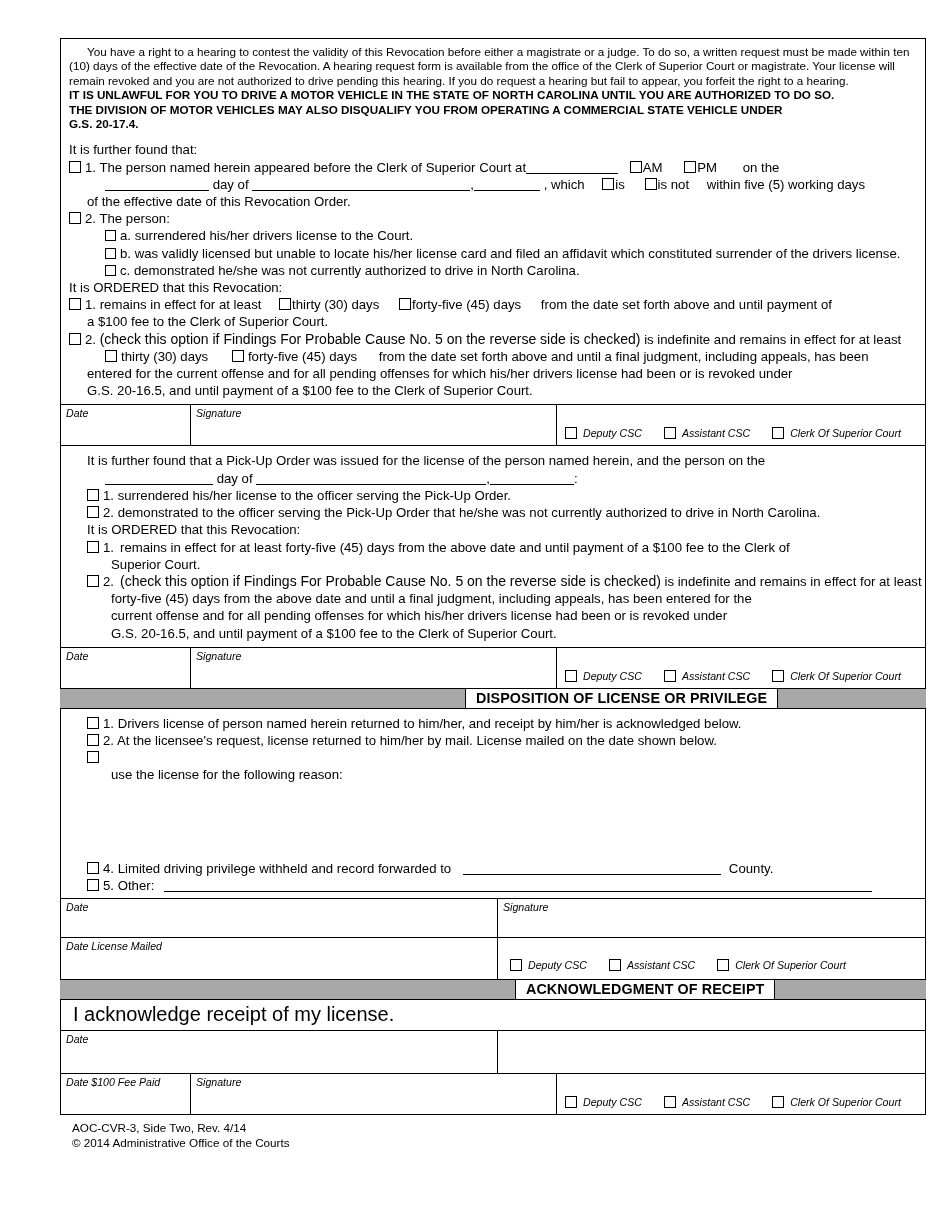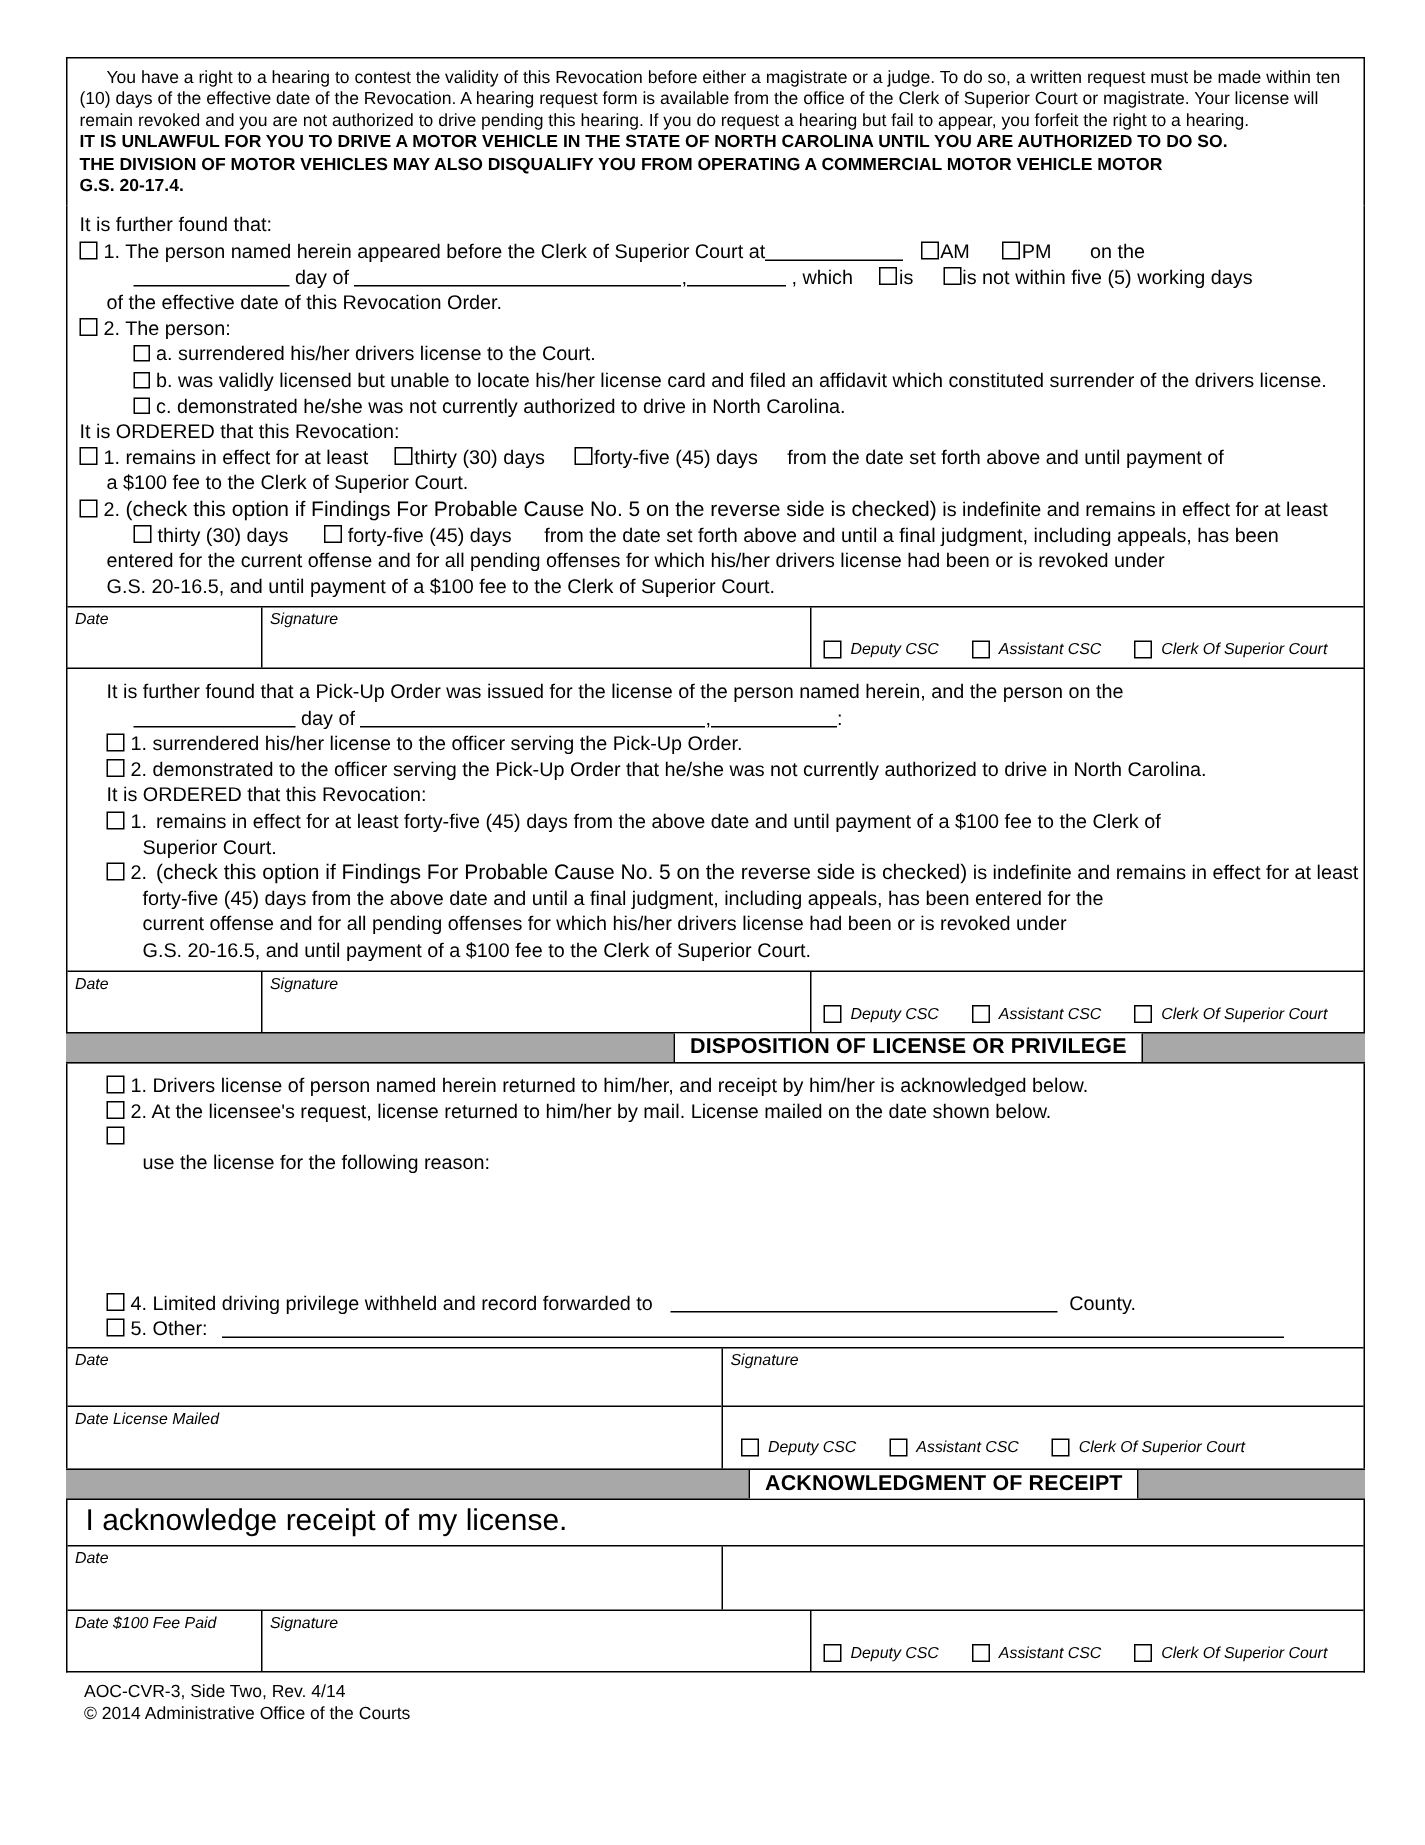--- a/index.html
+++ b/index.html
@@ -4,21 +4,21 @@
 <style>
   html,body{margin:0;padding:0;background:#fff;}
   body{
     width:950px;height:1230px;
     font-family:"Liberation Sans", sans-serif;
     color:#000;
     -webkit-font-smoothing:antialiased;
   }
   .page{
     position:absolute;
-    left:44px; top:38px;
+    left:60px; top:38px;
     width:866px;
   }
   
   .box{ border:1.5px solid #000; border-bottom:none; }
   .box.last{ border-bottom:1.5px solid #000; }
   .hr{ border-top:1.5px solid #000; }
 
   
   .intro{
     padding:6px 8px 6px 8px;
@@ -139,21 +139,21 @@
 </style>
 </head>
 <body>
 
 <div class="page">
 
   <div class="box">
     <div class="intro">
       <p class="indent">You have a right to a hearing to contest the validity of this Revocation before either a magistrate or a judge. To do so, a written request must be made within ten (10) days of the effective date of the Revocation. A hearing request form is available from the office of the Clerk of Superior Court or magistrate. Your license will remain revoked and you are not authorized to drive pending this hearing. If you do request a hearing but fail to appear, you forfeit the right to a hearing.</p>
       <p class="bold">IT IS UNLAWFUL FOR YOU TO DRIVE A MOTOR VEHICLE IN THE STATE OF NORTH CAROLINA UNTIL YOU ARE AUTHORIZED TO DO SO.</p>
-      <p class="bold">THE DIVISION OF MOTOR VEHICLES MAY ALSO DISQUALIFY YOU FROM OPERATING A COMMERCIAL MOTOR VEHICLE MOTOR</p>
+      <p class="bold">THE DIVISION OF MOTOR VEHICLES MAY ALSO DISQUALIFY YOU FROM OPERATING A COMMERCIAL STATE VEHICLE UNDER</p>
       <p class="bold">G.S. 20-17.4.</p>
     </div>
   </div>
 
 
   <div class="box" style="border-top:none">
     <div class="body">
       <div class="ln">It is further found that:</div>
 
       <div class="ln">
@@ -163,21 +163,21 @@
         <span class="cb" style="margin-left:18px;margin-right:1px"></span><span>PM</span>
         <span style="margin-left:22px">on the</span>
       </div>
       <div class="ln ind2">
         <span class="rule" style="width:104px"></span>
         <span>day of</span>
         <span class="rule" style="width:218px"></span><span>,</span><span class="rule" style="width:66px"></span>
         <span>, which</span>
         <span class="cb" style="margin-left:14px;margin-right:1px"></span><span>is</span>
         <span class="cb" style="margin-left:16px;margin-right:1px"></span><span>is not</span>
-        <span style="margin-left:0">within five (5) working days</span>
+        <span style="margin-left:14px">within five (5) working days</span>
       </div>
       <div class="ln ind1">of the effective date of this Revocation Order.</div>
 
       <div class="ln">
         <span class="cb"></span><span class="num">2.</span>
         <span>The person:</span>
       </div>
       <div class="ln ind2">
         <span class="cb sm"></span><span>a.  surrendered his/her drivers license to the Court.</span>
       </div>

